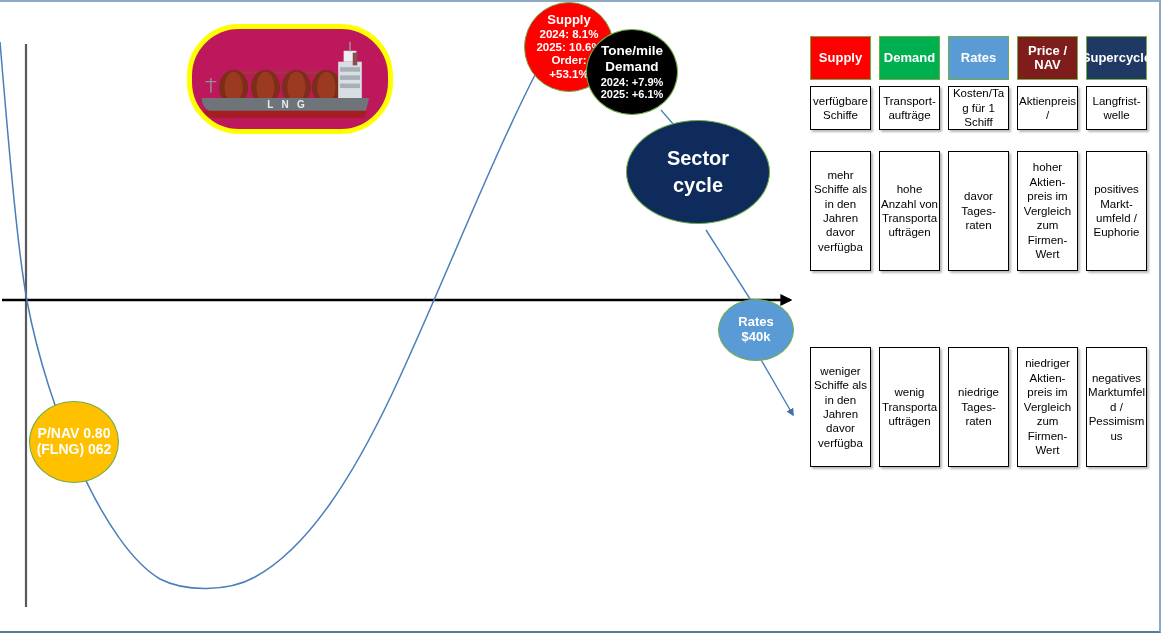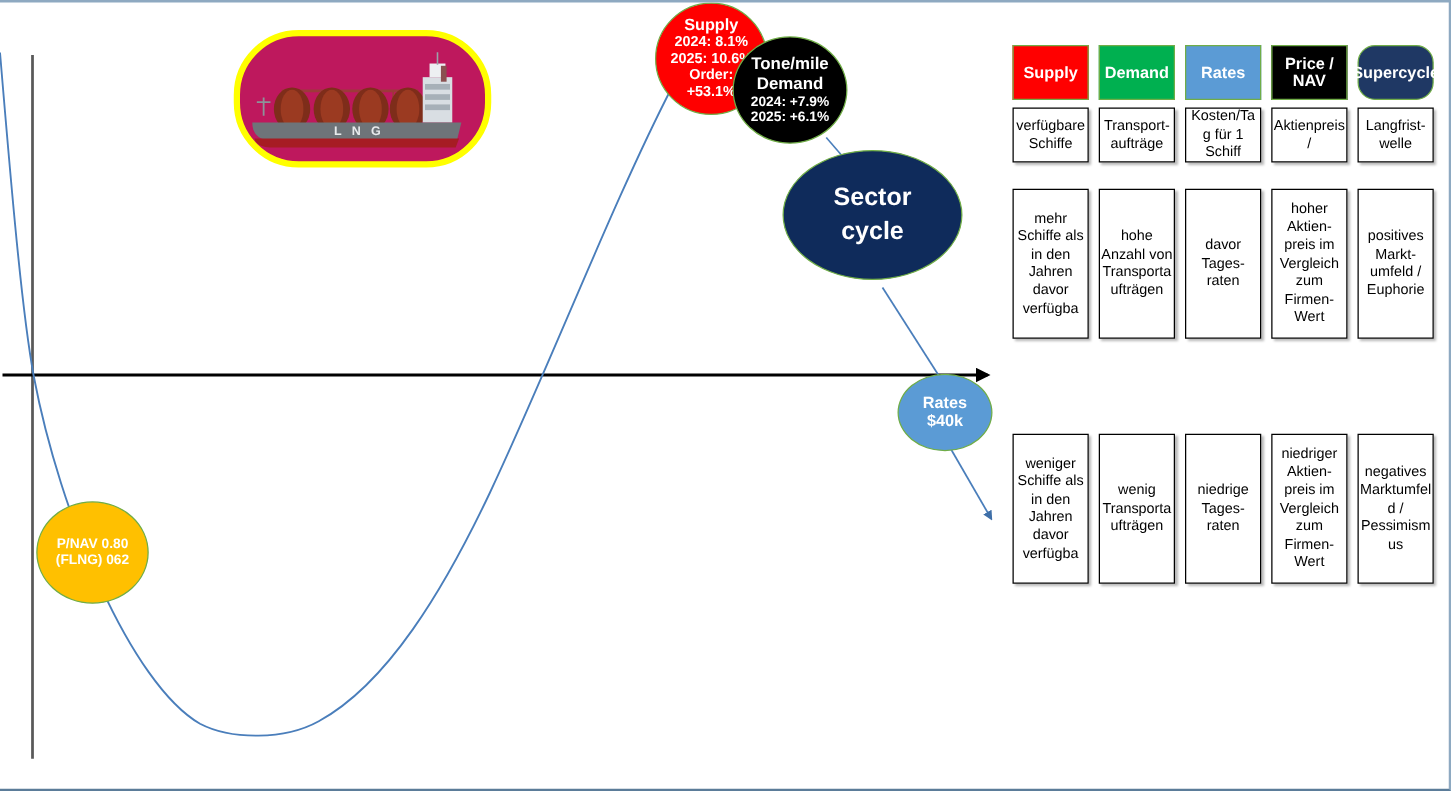--- a/index.html
+++ b/index.html
@@ -90,21 +90,21 @@
     background: #5B9BD5;
     border: 1px solid #70AD47;
     font-size: 13px;
     z-index: 5;
   }
   .bubble-pnav {
     left: 29px; top: 399px;
     width: 90px; height: 82px;
     background: #FFC000;
     border: 1px solid #70AD47;
-    font-size: 11px;
+    font-size: 14px;
     z-index: 5;
   }
 
   
   .matrix {
     position: absolute;
     left: 810px; top: 34px;
     width: 345px;
   }
   .matrix-row { display: flex; }
@@ -124,22 +124,22 @@
     font-weight: bold;
     font-size: 13px;
     line-height: 1.08;
     border: 1px solid #70AD47;
     text-align: center;
     padding: 0 2px;
   }
   .h-supply { background: #FF0000; }
   .h-demand { background: #00B050; }
   .h-rates  { background: #5B9BD5; }
-  .h-price   { background: #000000; }
-  .h-super  { background: #1F3864; border-radius: 14px; }
+  .h-price   { background: #7f1d1d; }
+  .h-super  { background: #1F3864; }
 
   .boxrow { margin-top: 3px; }
   .bcell {
     width: 61px;
     margin-right: 8px;
     border: 1.3px solid #000000;
     background: #ffffff;
     box-shadow: 2px 2px 2px rgba(0,0,0,0.28);
     display: flex; align-items: center; justify-content: center;
     text-align: center;

